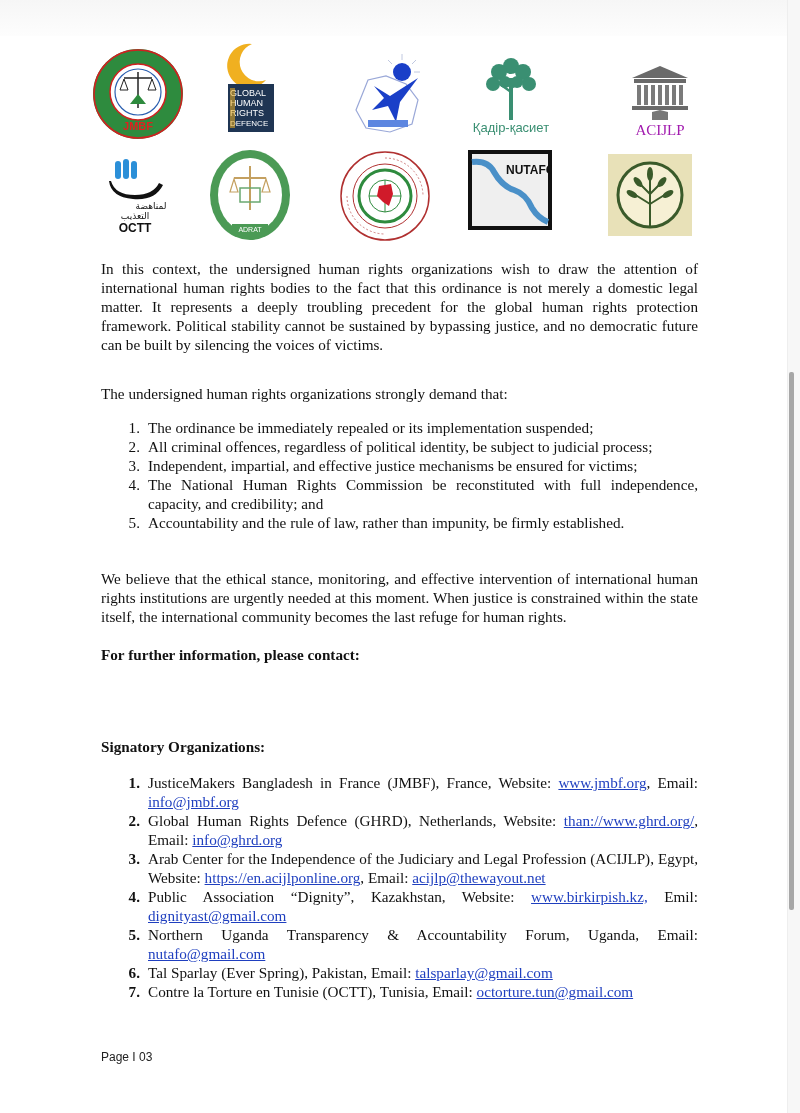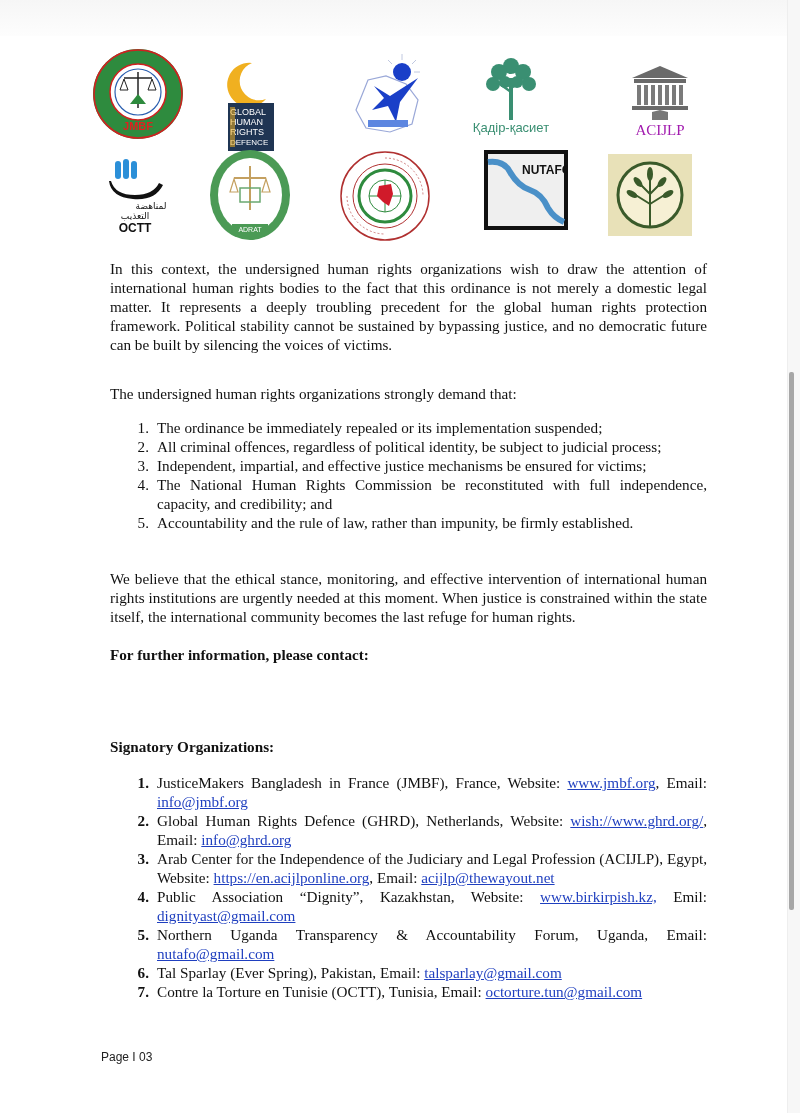--- a/index.html
+++ b/index.html
@@ -7,21 +7,21 @@
     width:800px; height:1113px; background:#ffffff; position:relative; overflow:hidden;
     font-family:"Liberation Serif", serif; color:#111;
   }
   .topbar { position:absolute; left:0; top:0; width:800px; height:36px; background:linear-gradient(#f6f6f6,#fdfdfd); }
   .page { position:absolute; left:0; top:0; width:786px; height:1113px; }
   .scrolltrack { position:absolute; left:787px; top:0; width:13px; height:1113px; background:#f7f7f7; border-left:1px solid #eeeeee; }
   .scrollthumb { position:absolute; left:789px; top:372px; width:5px; height:538px; background:#a7a7a7; border-radius:2px; }
 
   .logo { position:absolute; display:flex; align-items:center; justify-content:center; }
 
-  .text { position:absolute; left:101px; width:597px; font-size:15.2px; line-height:19px; text-align:justify;margin-left:9px; }
+  .text { position:absolute; left:101px; width:597px; font-size:15.2px; line-height:19px; text-align:justify; }
   .text p { margin:0; }
   .bold { font-weight:bold; }
   .link { color:#1f3fbf; text-decoration:underline; }
   ol { margin:0; padding:0; list-style:none; }
   .li { display:flex; }
   .num { width:47px; flex:none; text-align:right; padding-right:8px; box-sizing:border-box; }
   .num-b { font-weight:bold; }
   .li-body { flex:1; text-align:justify; }
   .pagenum { position:absolute; left:101px; top:1050px; font-family:"Liberation Sans", sans-serif; font-size:12px; color:#222; }
 </style>
@@ -39,21 +39,21 @@
       <circle cx="46" cy="44" r="28" fill="#ffffff" stroke="#d02020" stroke-width="1.5"></circle>
       <circle cx="46" cy="44" r="23" fill="none" stroke="#2b5fb0" stroke-width="1.2"></circle>
       <line x1="46" y1="24" x2="46" y2="60" stroke="#222" stroke-width="1.5"></line>
       <line x1="32" y1="30" x2="60" y2="30" stroke="#222" stroke-width="1.5"></line>
       <path d="M28 42 L32 31 L36 42 Z M56 42 L60 31 L64 42 Z" fill="none" stroke="#222" stroke-width="1"></path>
       <path d="M38 56 L46 46 L54 56 Z" fill="#2e8b3e"></path>
       <text x="46" y="82" font-family="Liberation Sans, sans-serif" font-size="11" font-weight="bold" fill="#e02020" text-anchor="middle">JMBF</text>
     </svg>
   </div>
 
-  <div class="logo" style="left:222px;top:59px;width:52px;height:92px;">
+  <div class="logo" style="left:222px;top:40px;width:52px;height:92px;">
     <svg width="52" height="92" viewBox="0 0 52 92">
       <path d="M30 4 A22 22 0 1 0 44 40 A16 16 0 1 1 30 4 Z" fill="#f0b020"></path>
       <path d="M6 44 L52 44 L52 92 L6 92 Z" fill="#1f3553"></path>
       <text x="8" y="56" font-family="Liberation Sans, sans-serif" font-size="9" fill="#fff">GLOBAL</text>
       <text x="8" y="66" font-family="Liberation Sans, sans-serif" font-size="9" fill="#fff">HUMAN</text>
       <text x="8" y="76" font-family="Liberation Sans, sans-serif" font-size="9" fill="#fff">RIGHTS</text>
       <text x="8" y="86" font-family="Liberation Sans, sans-serif" font-size="8" fill="#fff">DEFENCE</text>
       <rect x="8" y="48" width="5" height="40" fill="#f0b020" opacity="0.55"></rect>
     </svg>
   </div>
@@ -141,21 +141,21 @@
       <circle cx="46" cy="46" r="26" fill="none" stroke="#2e8b3e" stroke-width="3"></circle>
       <circle cx="46" cy="46" r="16" fill="none" stroke="#2e8b3e" stroke-width="1"></circle>
       <line x1="30" y1="46" x2="62" y2="46" stroke="#2e8b3e" stroke-width="1"></line>
       <line x1="46" y1="30" x2="46" y2="62" stroke="#2e8b3e" stroke-width="1"></line>
       <path d="M40 36 L52 34 L54 44 L50 56 L44 52 L38 46 Z" fill="#d01a2a"></path>
       <path d="M46 8 A38 38 0 0 1 84 46" fill="none" stroke="#b03030" stroke-width="0.6" stroke-dasharray="2 2"></path>
       <path d="M8 46 A38 38 0 0 0 46 84" fill="none" stroke="#b03030" stroke-width="0.6" stroke-dasharray="2 2"></path>
     </svg>
   </div>
 
-  <div class="logo" style="left:484px;top:154px;width:84px;height:72px;">
+  <div class="logo" style="left:468px;top:154px;width:84px;height:72px;">
     <svg width="84" height="80" viewBox="0 0 84 80">
       <rect x="0" y="0" width="84" height="80" fill="#111"></rect>
       <rect x="4" y="4" width="76" height="72" fill="#efefef"></rect>
       <path d="M4 12 Q20 10 26 22 Q34 36 46 40 Q58 44 64 58 Q70 68 80 72" fill="none" stroke="#4a90c8" stroke-width="6"></path>
       <text x="38" y="24" font-family="Liberation Sans, sans-serif" font-size="12" font-weight="bold" fill="#111">NUTAFO</text>
     </svg>
   </div>
 
   <div class="logo" style="left:608px;top:154px;width:84px;height:82px;">
     <svg width="84" height="82" viewBox="0 0 84 82">
@@ -213,21 +213,21 @@
 
   <div class="text" style="top:737px;">
     <p class="bold">Signatory Organizations:</p>
     <ol style="margin-top:17px;">
       <li class="li">
           <span class="num num-b">1.</span>
           <span class="li-body"><span>JusticeMakers Bangladesh in France (JMBF), France, Website: </span><a class="link">www.jmbf.org</a><span>, Email: </span><a class="link">info@jmbf.org</a></span>
         </li>
       <li class="li">
           <span class="num num-b">2.</span>
-          <span class="li-body"><span>Global Human Rights Defence (GHRD), Netherlands, Website: </span><a class="link">wish://www.ghrd.org/</a><span>, Email: </span><a class="link">info@ghrd.org</a></span>
+          <span class="li-body"><span>Global Human Rights Defence (GHRD), Netherlands, Website: </span><a class="link">than://www.ghrd.org/</a><span>, Email: </span><a class="link">info@ghrd.org</a></span>
         </li>
       <li class="li">
           <span class="num num-b">3.</span>
           <span class="li-body"><span>Arab Center for the Independence of the Judiciary and Legal Profession (ACIJLP), Egypt, Website: </span><a class="link">https://en.acijlponline.org</a><span>, Email: </span><a class="link">acijlp@thewayout.net</a></span>
         </li>
       <li class="li">
           <span class="num num-b">4.</span>
           <span class="li-body"><span>Public Association “Dignity”, Kazakhstan, Website: </span><a class="link">www.birkirpish.kz,</a><span> Emil: </span><a class="link">dignityast@gmail.com</a></span>
         </li>
       <li class="li">

